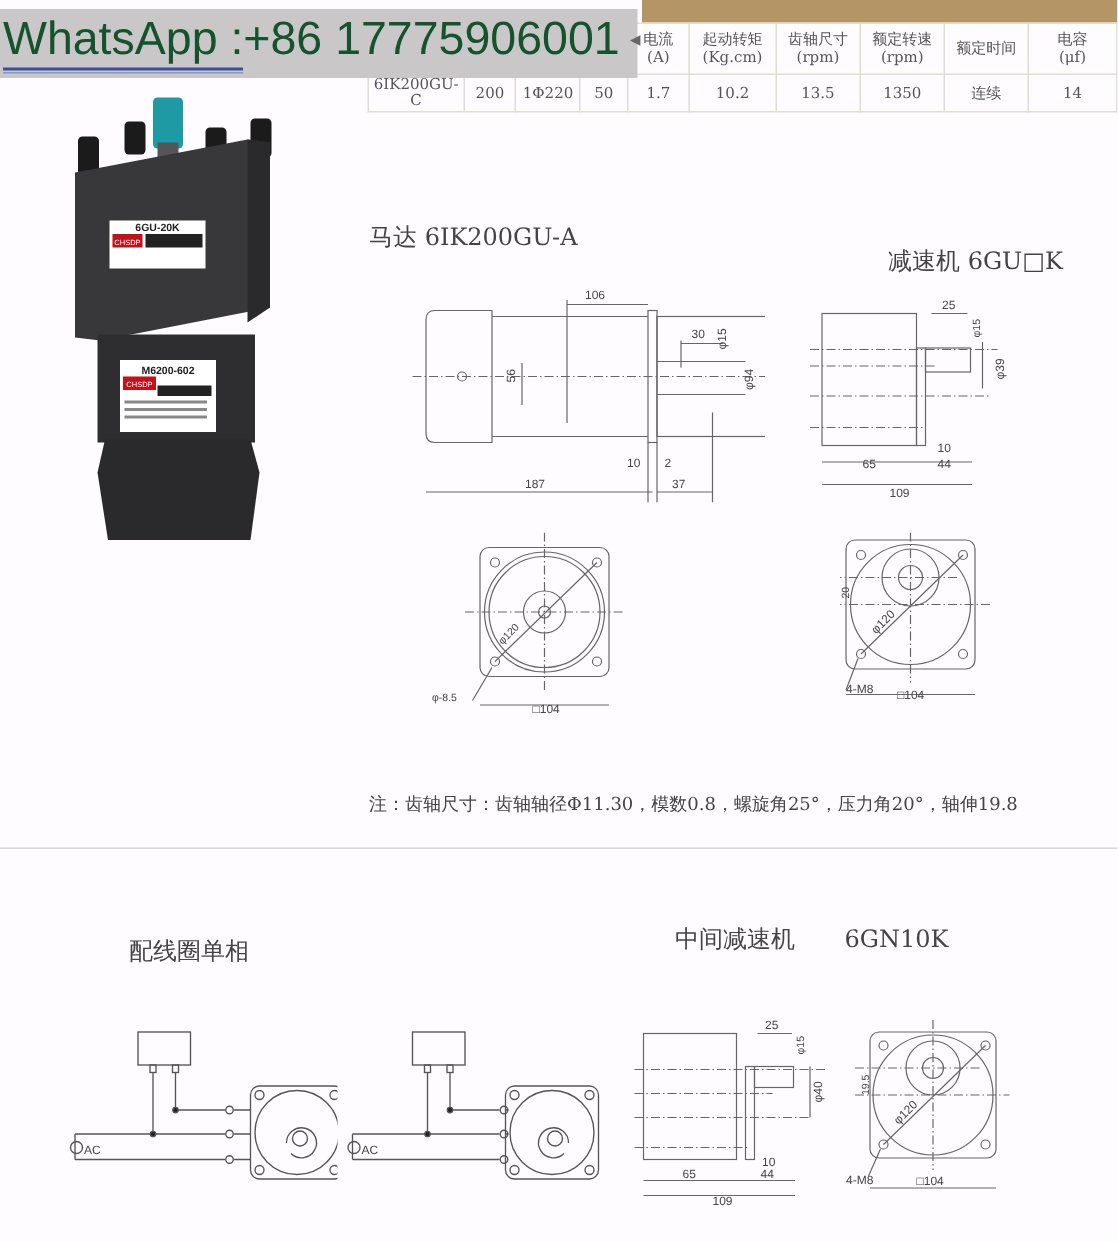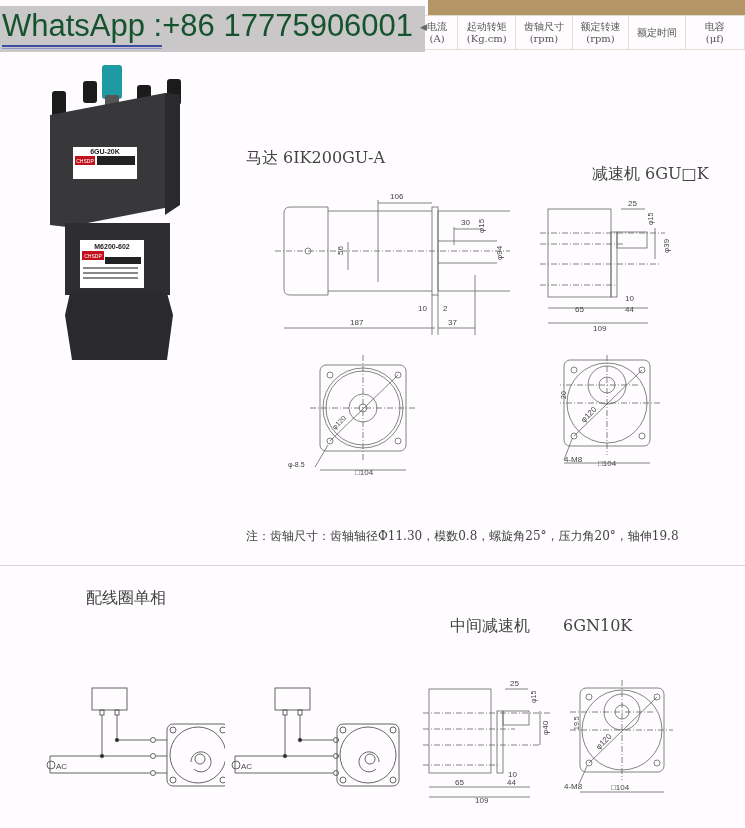--- a/index.html
+++ b/index.html
@@ -44,20 +44,32 @@
   </colgroup>
   <tbody>
       <tr class="hdr">
     <th class="hidden-cell" colspan="4"></th>
     <th><span>电流</span><br><span>(A)</span></th>
     <th><span>起动转矩</span><br><span>(Kg.cm)</span></th>
     <th><span>齿轴尺寸</span><br><span>(rpm)</span></th>
     <th><span>额定转速</span><br><span>(rpm)</span></th>
     <th><span>额定时间</span></th>
     <th><span>电容</span><br><span>(μf)</span></th>
+  </tr>
+  <tr>
+    <td>6IK200GU-C</td>
+    <td>200</td>
+    <td>1Φ220</td>
+    <td>50</td>
+    <td>1.7</td>
+    <td>10.2</td>
+    <td>13.5</td>
+    <td>1350</td>
+    <td>连续</td>
+    <td>14</td>
   </tr>
 </tbody>
   </table>
 
 <div class="abs wa-banner"></div>
 <div class="abs wa-text">WhatsApp :+86 17775906001</div>
 <div class="abs wa-underline"></div>
 <div class="abs wa-underline2"></div>
 <div class="abs wa-arrow">◀</div>
 
@@ -186,21 +198,21 @@
   <text x="24" y="68" font-size="8" stroke="none" transform="rotate(-45 24 68)">φ120</text>
   <text x="-30" y="108" font-size="7" stroke="none">4-M8</text>
   <text x="38" y="111" font-size="8" stroke="none">□104</text>
 </svg>
 <div class="abs" style="left:564px;top:455px;font-size:8px;font-family:'Liberation Sans',sans-serif;color:#444">4-M8</div>
 
 <div class="abs note" style="left:246px;top:528px">注：齿轴尺寸：齿轴轴径Φ11.30，模数0.8，螺旋角25°，压力角20°，轴伸19.8</div>
 
 <div class="abs divider"></div>
 
-<div class="abs lbl" style="left:86px;top:588px">配线圈单相</div>
+<div class="abs lbl" style="left:86px;top:624px">配线圈单相</div>
 
 <svg class="abs" style="left:45px;top:680px" width="180" height="115" stroke="#555" fill="none" stroke-width="0.9">
   <rect x="47" y="8" width="35" height="22"></rect>
   <rect x="55" y="30" width="4" height="5"></rect>
     <rect x="70" y="30" width="4" height="5"></rect>
   <line x1="57" y1="35" x2="57" y2="76"></line>
   <line x1="72" y1="35" x2="72" y2="60"></line>
   <line x1="72" y1="60" x2="105" y2="60"></line>
   <line x1="5" y1="76" x2="105" y2="76"></line>
   <line x1="5" y1="93" x2="105" y2="93"></line>

